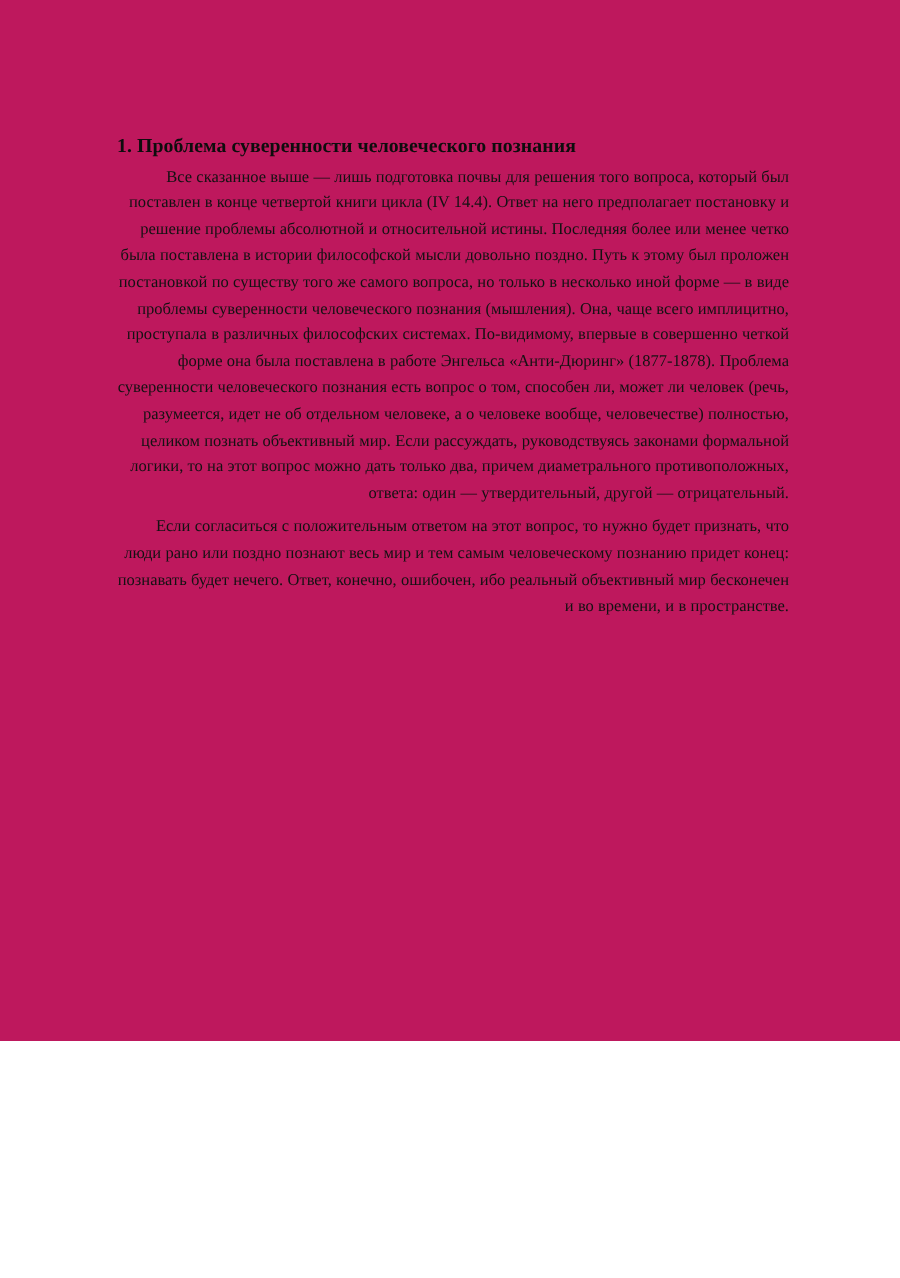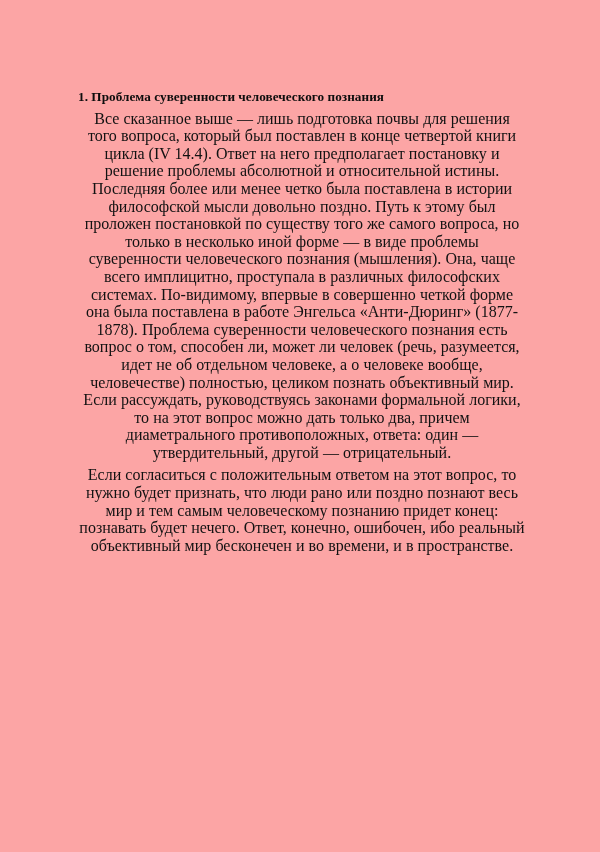--- a/index.html
+++ b/index.html
@@ -11,44 +11,44 @@
     width: 600px;
     height: 852px;
     overflow: hidden;
     font-family: "Liberation Serif", "DejaVu Serif", serif;
     color: #111111;
     -webkit-font-smoothing: antialiased;
   }
   .page {
     position: relative;
     width: 600px;
-    height: 852px;
-    background: #fca5a5;
+    height: 694px;
+    background: #be185d;
     box-sizing: border-box;
   }
   .text-block {
     position: absolute;
     left: 78px;
     top: 88px;
     width: 448px;
   }
   .doc-heading {
     font-size: 13.2px;
     font-weight: bold;
     line-height: 17.6px;
     margin: 0 0 4px 0;
     letter-spacing: 0.05px;
     text-align: left;
     color: #0d0d0d;
   }
   .doc-para {
-    font-size: 16px;
+    font-size: 11px;
     line-height: 17.6px;
     margin: 0 0 5px 0;
-    text-align: center;
+    text-align: right;
     text-justify: none;
     hyphens: none;
     word-spacing: 0.1px;
     color: #121212;
   }
   .doc-para:last-child {
     margin-bottom: 12px;
   }
 </style>
 </head>

